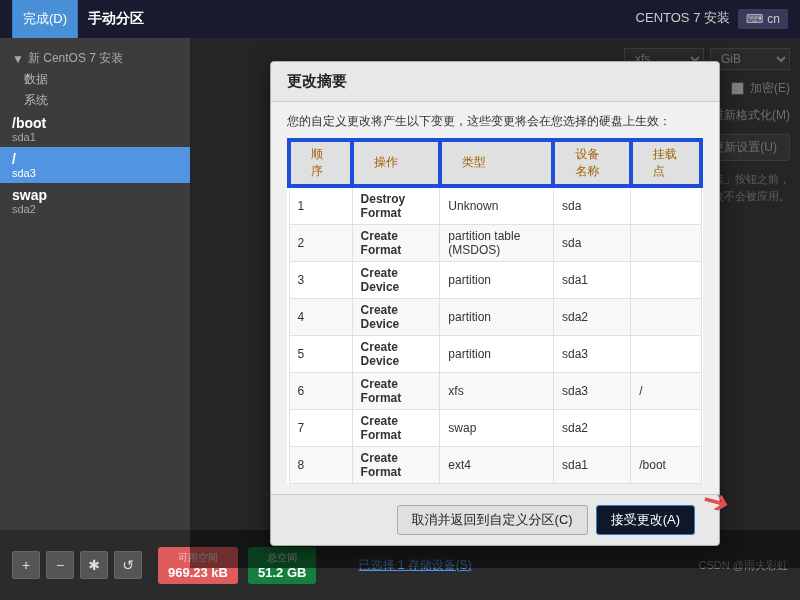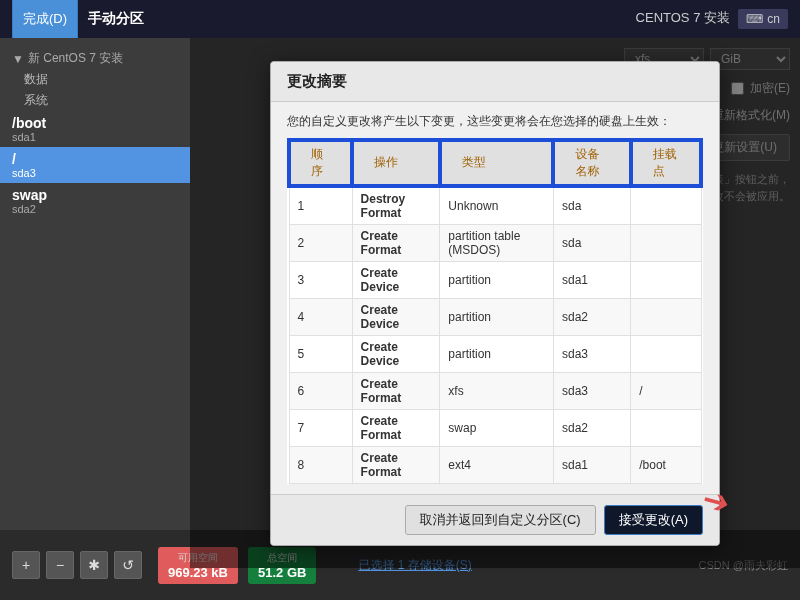--- a/index.html
+++ b/index.html
@@ -240,21 +240,21 @@
       padding: 4px 8px;
       border: 1px solid #e0e0e0;
       color: #333;
     }
     .modal-table tr:nth-child(even) {
       background: #f8f8f8;
     }
     .action-destroy { color: #cc0000; font-weight: bold; }
     .action-create { color: #007700; font-weight: bold; }
     .modal-footer {
-      padding: 10px 16px;
+      padding: 10px 24px;
       display: flex;
       justify-content: flex-end;
       gap: 8px;
       border-top: 1px solid #ccc;
       background: #e8e8e8;
     }
     .modal-btn {
       padding: 5px 14px;
       border: 1px solid #aaa;
       background: #e0e0e0;

